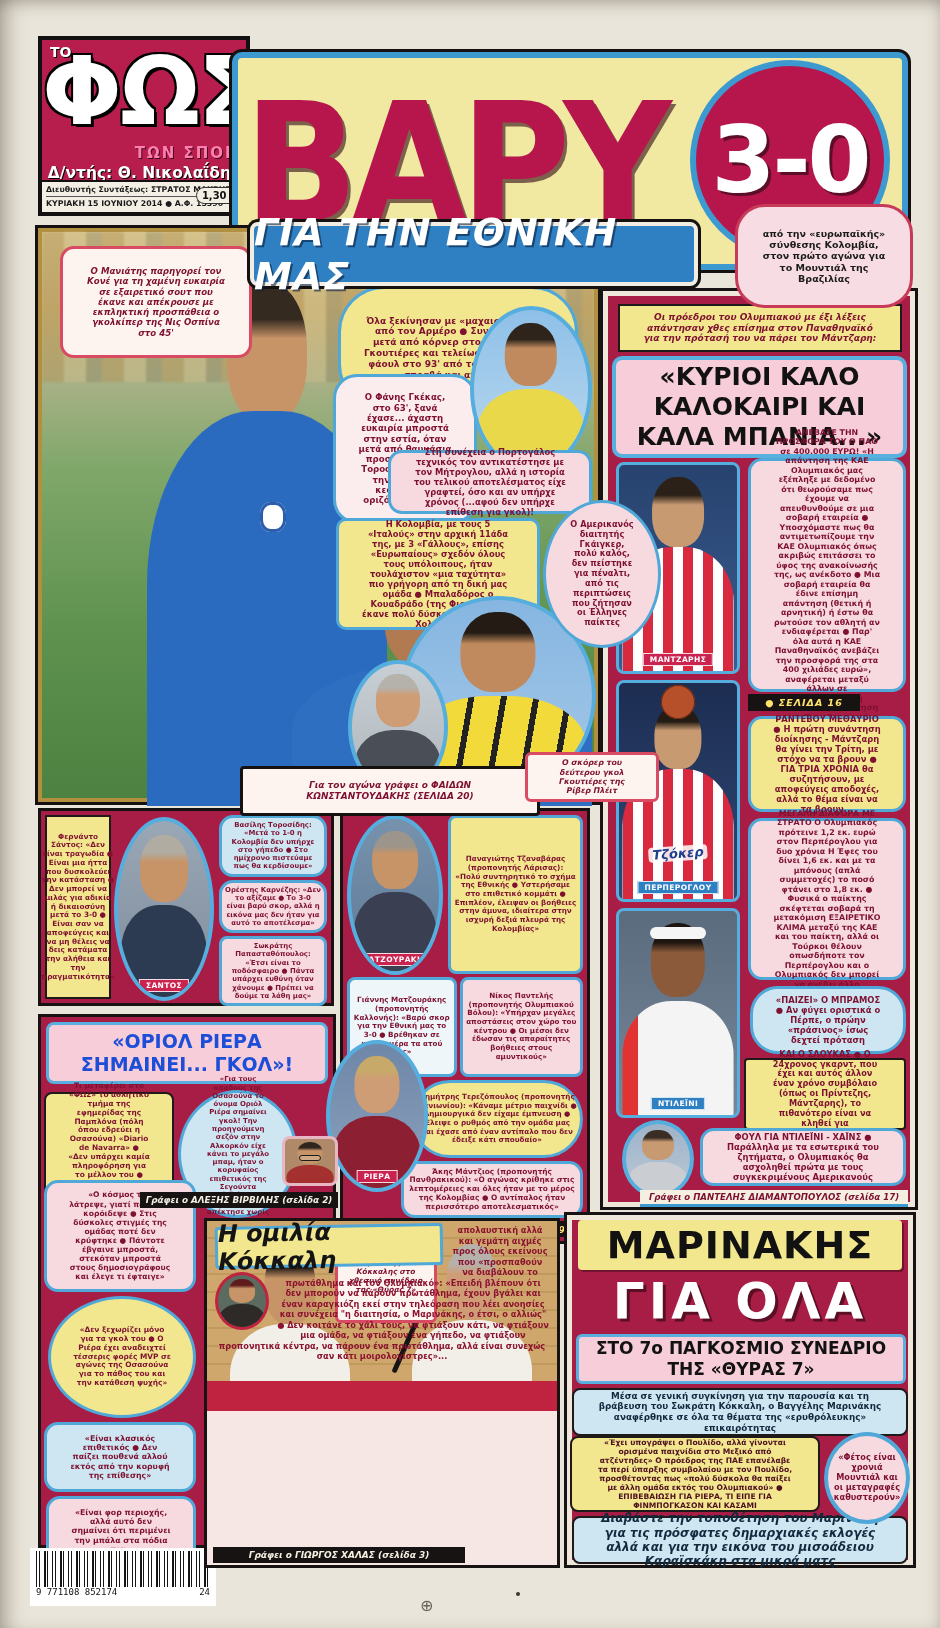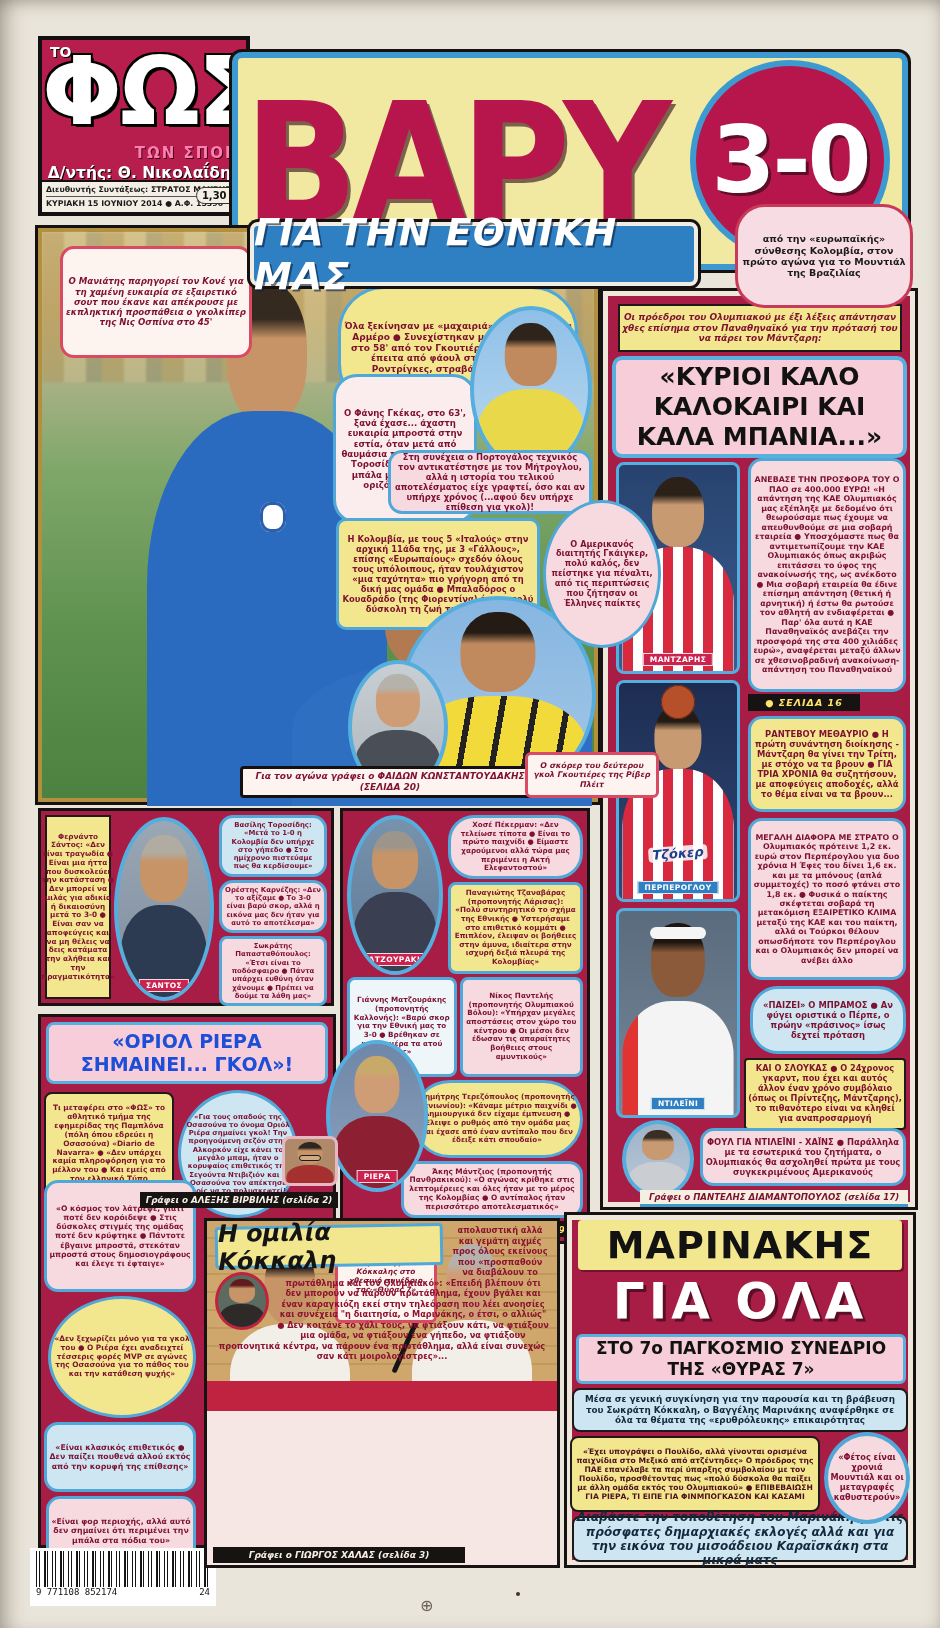--- a/index.html
+++ b/index.html
@@ -3,21 +3,21 @@
 <meta charset="utf-8">
 <style>
 *{margin:0;padding:0;box-sizing:border-box}
 html,body{width:940px;height:1628px}
 body{position:relative;background:#eae5da;font-family:"DejaVu Sans","Liberation Sans",sans-serif;overflow:hidden}
 .abs{position:absolute}
 .edge{position:absolute;inset:0;pointer-events:none;box-shadow:inset 18px 0 22px -14px rgba(90,80,70,.55), inset -10px 0 18px -12px rgba(90,80,70,.35), inset 0 14px 18px -12px rgba(90,80,70,.4);z-index:99}
 .blk{border:3px solid #161312}
 .crim{background:#a81d46}
 .frame{box-shadow:inset 0 0 0 5px #efe8da}
-.bub{font-weight:bold;color:#7e1030;text-align:center;display:flex;align-items:center;justify-content:center;padding:2px;line-height:1.2}
+.bub{font-weight:bold;color:#7e1030;text-align:center;display:flex;align-items:center;justify-content:center;padding:22px;line-height:1.2}
 .yb{background:#f2e78e;border:3px solid #4fa8d8}
 .pb{background:#f7d9e0;border:3px solid #4fa8d8}
 .lb{background:#cde6f2;border:3px solid #4fa8d8}
 .wb{background:#fdf4f0;border:3px solid #d84b63}
 .thin{border-width:2px;border-color:#1d1a19}
 .r8{border-radius:8px}.r14{border-radius:14px}.rell{border-radius:50%}
 .lab{position:absolute;bottom:5px;left:50%;transform:translateX(-50%);background:#cb2350;color:#fff;font-size:7.5px;font-weight:bold;padding:1px 6px;white-space:nowrap;border:1px solid #f3dce2;letter-spacing:.4px;z-index:3}
 .lab.blue{background:#2f80c3;border-color:#cfe7f3}
 .byline{background:#161312;color:#f5efe3;font-style:italic;font-weight:bold;display:flex;align-items:center;justify-content:center;white-space:nowrap;z-index:12}
 .badge{background:#161312;color:#ffe36a;font-style:italic;font-weight:bold;display:flex;align-items:center;justify-content:center;letter-spacing:1px}
@@ -141,21 +141,20 @@
 
 <div class="abs blk crim" style="left:340px;top:808px;width:250px;height:436px;padding:4px;display:flex;flex-direction:column;gap:3px;z-index:2;">
   <div style="display:flex;gap:3px;height:162px;">
     <div style="width:98px;position:relative;flex-shrink:0;">
       <div class="photo oval" style="left:0;top:0;width:96px;height:160px;background:linear-gradient(180deg,#7792ad,#5f7a96);">
         <div class="person" style="--skin:#c79467;--hair:#9b958b;--shirt:#3a3f52;--hw:52%;--hh:38%;--ht:8%;--tt:48%;"></div>
         <span class="lab">ΜΑΤΖΟΥΡΑΚΗΣ</span>
       </div>
     </div>
     <div style="flex:1;display:flex;flex-direction:column;gap:3px;">
-      <div class="bub pb" style="border-radius:26px;font-size:7.2px;height:64px;padding:3px;">Χοσέ Πέκερμαν: «Δεν τελείωσε τίποτα ● Είναι το πρώτο παιχνίδι ● Είμαστε χαρούμενοι αλλά τώρα μας περιμένει η Ακτή Ελεφαντοστού»</div>
       <div class="bub yb r8" style="font-size:7.2px;flex:1;padding:3px;">Παναγιώτης Τζαναβάρας (προπονητής Λάρισας): «Πολύ συντηρητικό το σχήμα της Εθνικής ● Υστερήσαμε στο επιθετικό κομμάτι ● Επιπλέον, έλειψαν οι βοήθειες στην άμυνα, ιδιαίτερα στην ισχυρή δεξιά πλευρά της Κολομβίας»</div>
     </div>
   </div>
   <div style="display:flex;gap:3px;height:102px;">
     <div class="bub lb r8" style="width:47%;font-size:7.2px;padding:3px;background:#eef6fa;">Γιάννης Ματζουράκης (προπονητής Καλλονής): «Βαρύ σκορ για την Εθνική μας το 3-0 ● Βρέθηκαν σε κακή ημέρα τα ατού μας»</div>
     <div class="bub pb r8" style="width:53%;font-size:7.2px;padding:3px;">Νίκος Παντελής (προπονητής Ολυμπιακού Βόλου): «Υπήρχαν μεγάλες αποστάσεις στον χώρο του κέντρου ● Οι μέσοι δεν έδωσαν τις απαραίτητες βοήθειες στους αμυντικούς»</div>
   </div>
   <div class="bub yb" style="border-radius:42px;font-size:7.2px;height:80px;margin-left:64px;padding:3px;">Δημήτρης Τερεζόπουλος (προπονητής Πανιωνίου): «Κάναμε μέτριο παιχνίδι ● Δημιουργικά δεν είχαμε έμπνευση ● Έλειψε ο ρυθμός από την ομάδα μας και έχασε από έναν αντίπαλο που δεν έδειξε κάτι σπουδαίο»</div>
   <div class="bub pb r14" style="font-size:7.4px;height:58px;margin-left:54px;padding:3px;">Άκης Μάντζιος (προπονητής Πανθρακικού): «Ο αγώνας κρίθηκε στις λεπτομέρειες και όλες ήταν με το μέρος της Κολομβίας ● Ο αντίπαλος ήταν περισσότερο αποτελεσματικός»</div>
   <div class="badge" style="align-self:flex-end;width:112px;height:16px;font-size:9.5px;">● ΣΕΛΙΔΑ 19</div>

